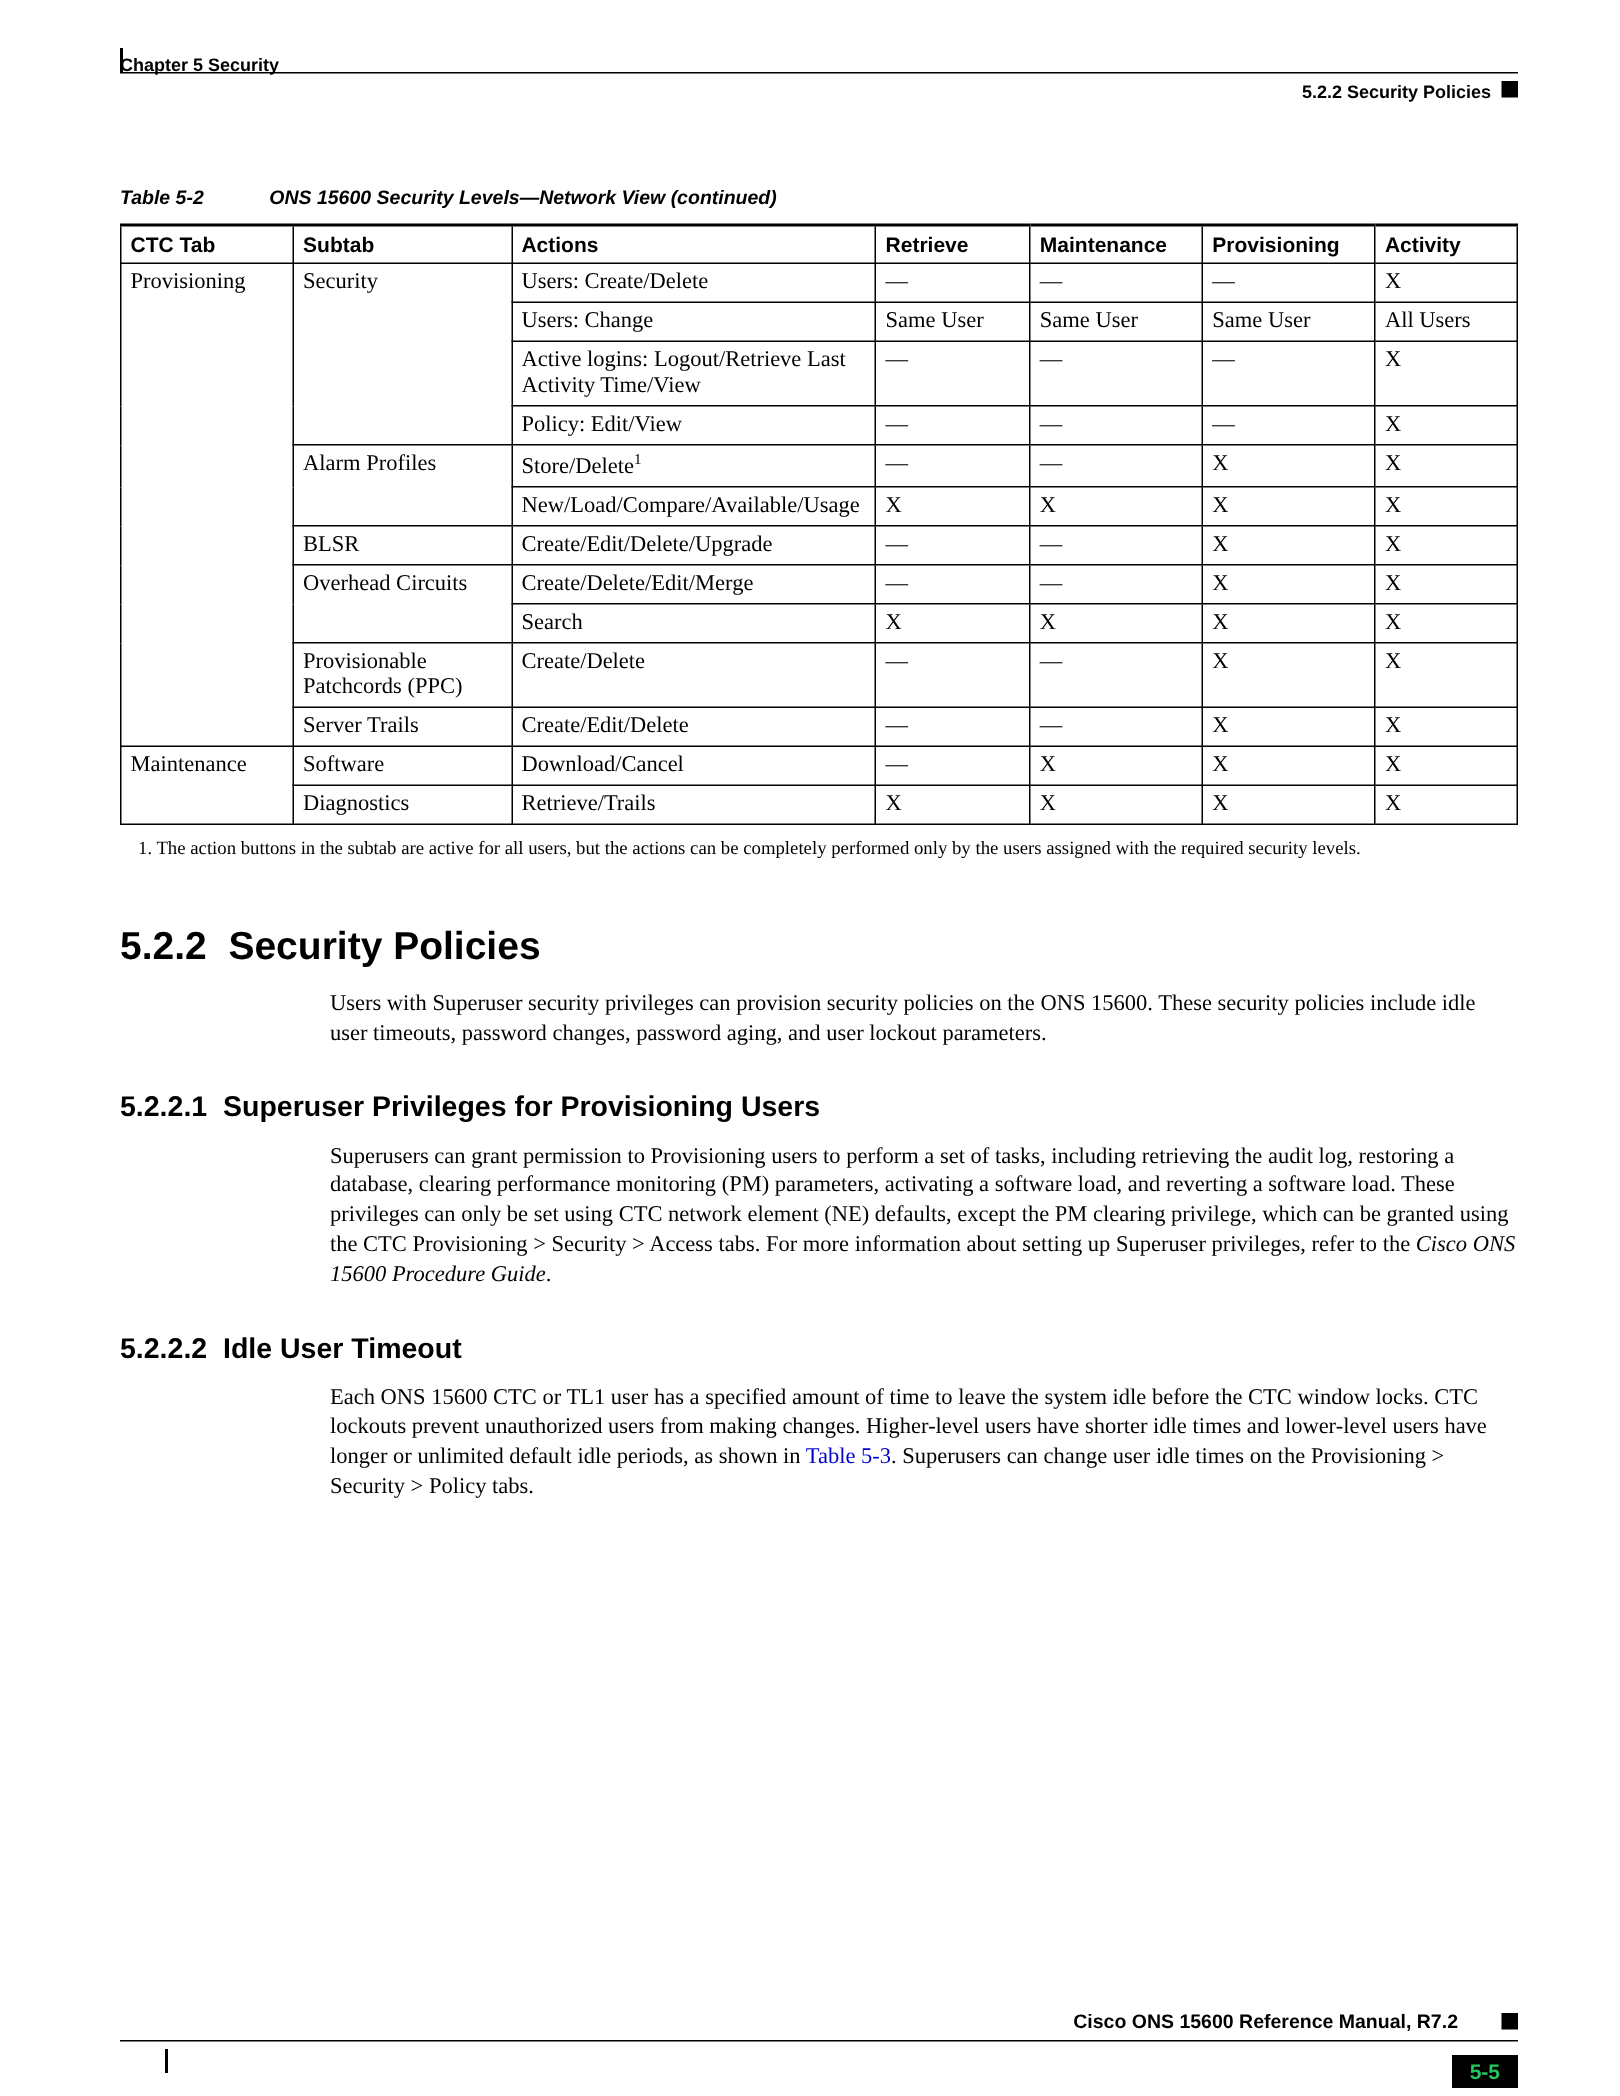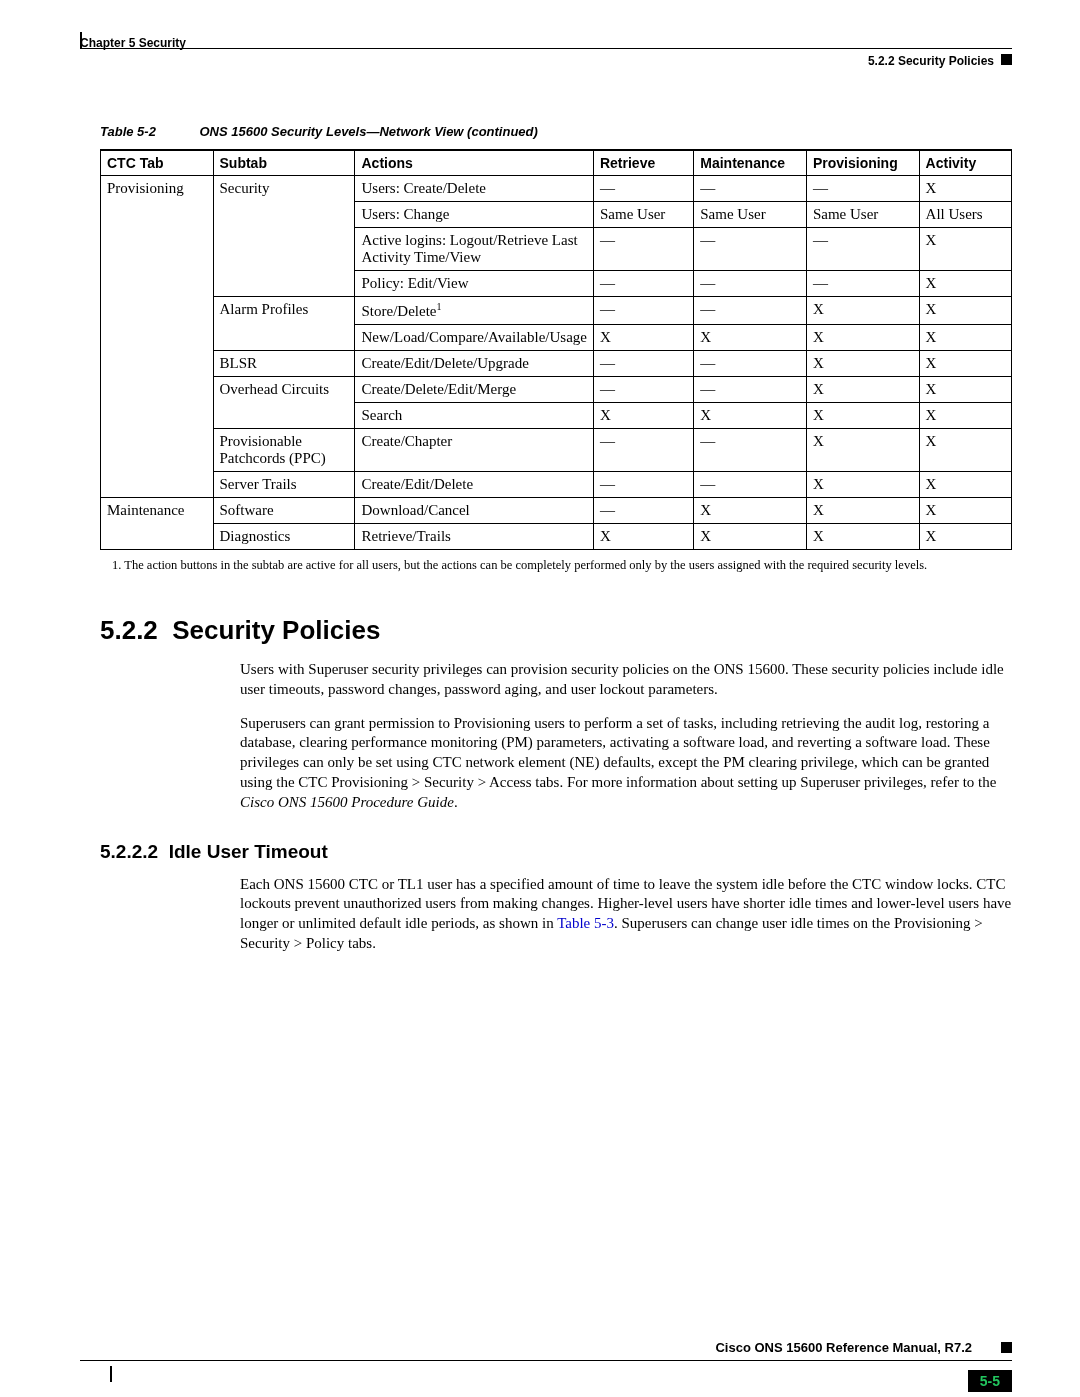--- a/index.html
+++ b/index.html
@@ -54,21 +54,20 @@
     right: 68px;
     width: 11px;
     height: 11px;
     background: #000;
   }
   .content {
     position: absolute;
     top: 124px;
     left: 80px;
     right: 68px;
-    margin-left: 20px;
   }
   .table-caption {
     font-family: Arial, Helvetica, sans-serif;
     font-size: 13px;
     font-weight: bold;
     font-style: italic;
     margin-bottom: 10px;
   }
   .table-caption .tnum { margin-right: 40px; }
 
@@ -266,21 +265,21 @@
         </tr>
         <tr>
           <td>Search</td>
           <td>X</td>
           <td>X</td>
           <td>X</td>
           <td>X</td>
         </tr>
         <tr>
           <td>Provisionable Patchcords (PPC)</td>
-          <td>Create/Chapter</td>
+          <td>Create/Delete</td>
           <td>—</td>
           <td>—</td>
           <td>X</td>
           <td>X</td>
         </tr>
         <tr>
           <td>Server Trails</td>
           <td>Create/Edit/Delete</td>
           <td>—</td>
           <td>—</td>
@@ -307,20 +306,23 @@
       </tbody>
     </table>
 
     <div class="footnote">1. The action buttons in the subtab are active for all users, but the actions can be completely performed only by the users assigned with the required security levels.</div>
 
     <h2 class="sect">
       <span>5.2.2</span>&nbsp;&nbsp;<span>Security Policies</span>
     </h2>
     <p class="body-para">Users with Superuser security privileges can provision security policies on the ONS 15600. These security policies include idle user timeouts, password changes, password aging, and user lockout parameters.</p>
 
+    <h3 class="subsect">
+      <span>5.2.2.1</span>&nbsp;&nbsp;<span>Superuser Privileges for Provisioning Users</span>
+    </h3>
     <p class="body-para">
       <span>Superusers can grant permission to Provisioning users to perform a set of tasks, including retrieving the audit log, restoring a database, clearing performance monitoring (PM) parameters, activating a software load, and reverting a software load. These privileges can only be set using CTC network element (NE) defaults, except the PM clearing privilege, which can be granted using the CTC Provisioning &gt; Security &gt; Access tabs. For more information about setting up Superuser privileges, refer to the </span><em>Cisco ONS 15600 Procedure Guide</em><span>.</span>
     </p>
 
     <h3 class="subsect">
       <span>5.2.2.2</span>&nbsp;&nbsp;<span>Idle User Timeout</span>
     </h3>
     <p class="body-para">
       <span>Each ONS 15600 CTC or TL1 user has a specified amount of time to leave the system idle before the CTC window locks. CTC lockouts prevent unauthorized users from making changes. Higher-level users have shorter idle times and lower-level users have longer or unlimited default idle periods, as shown in </span><span class="link">Table 5-3</span><span>. Superusers can change user idle times on the Provisioning &gt; Security &gt; Policy tabs.</span>
     </p>

